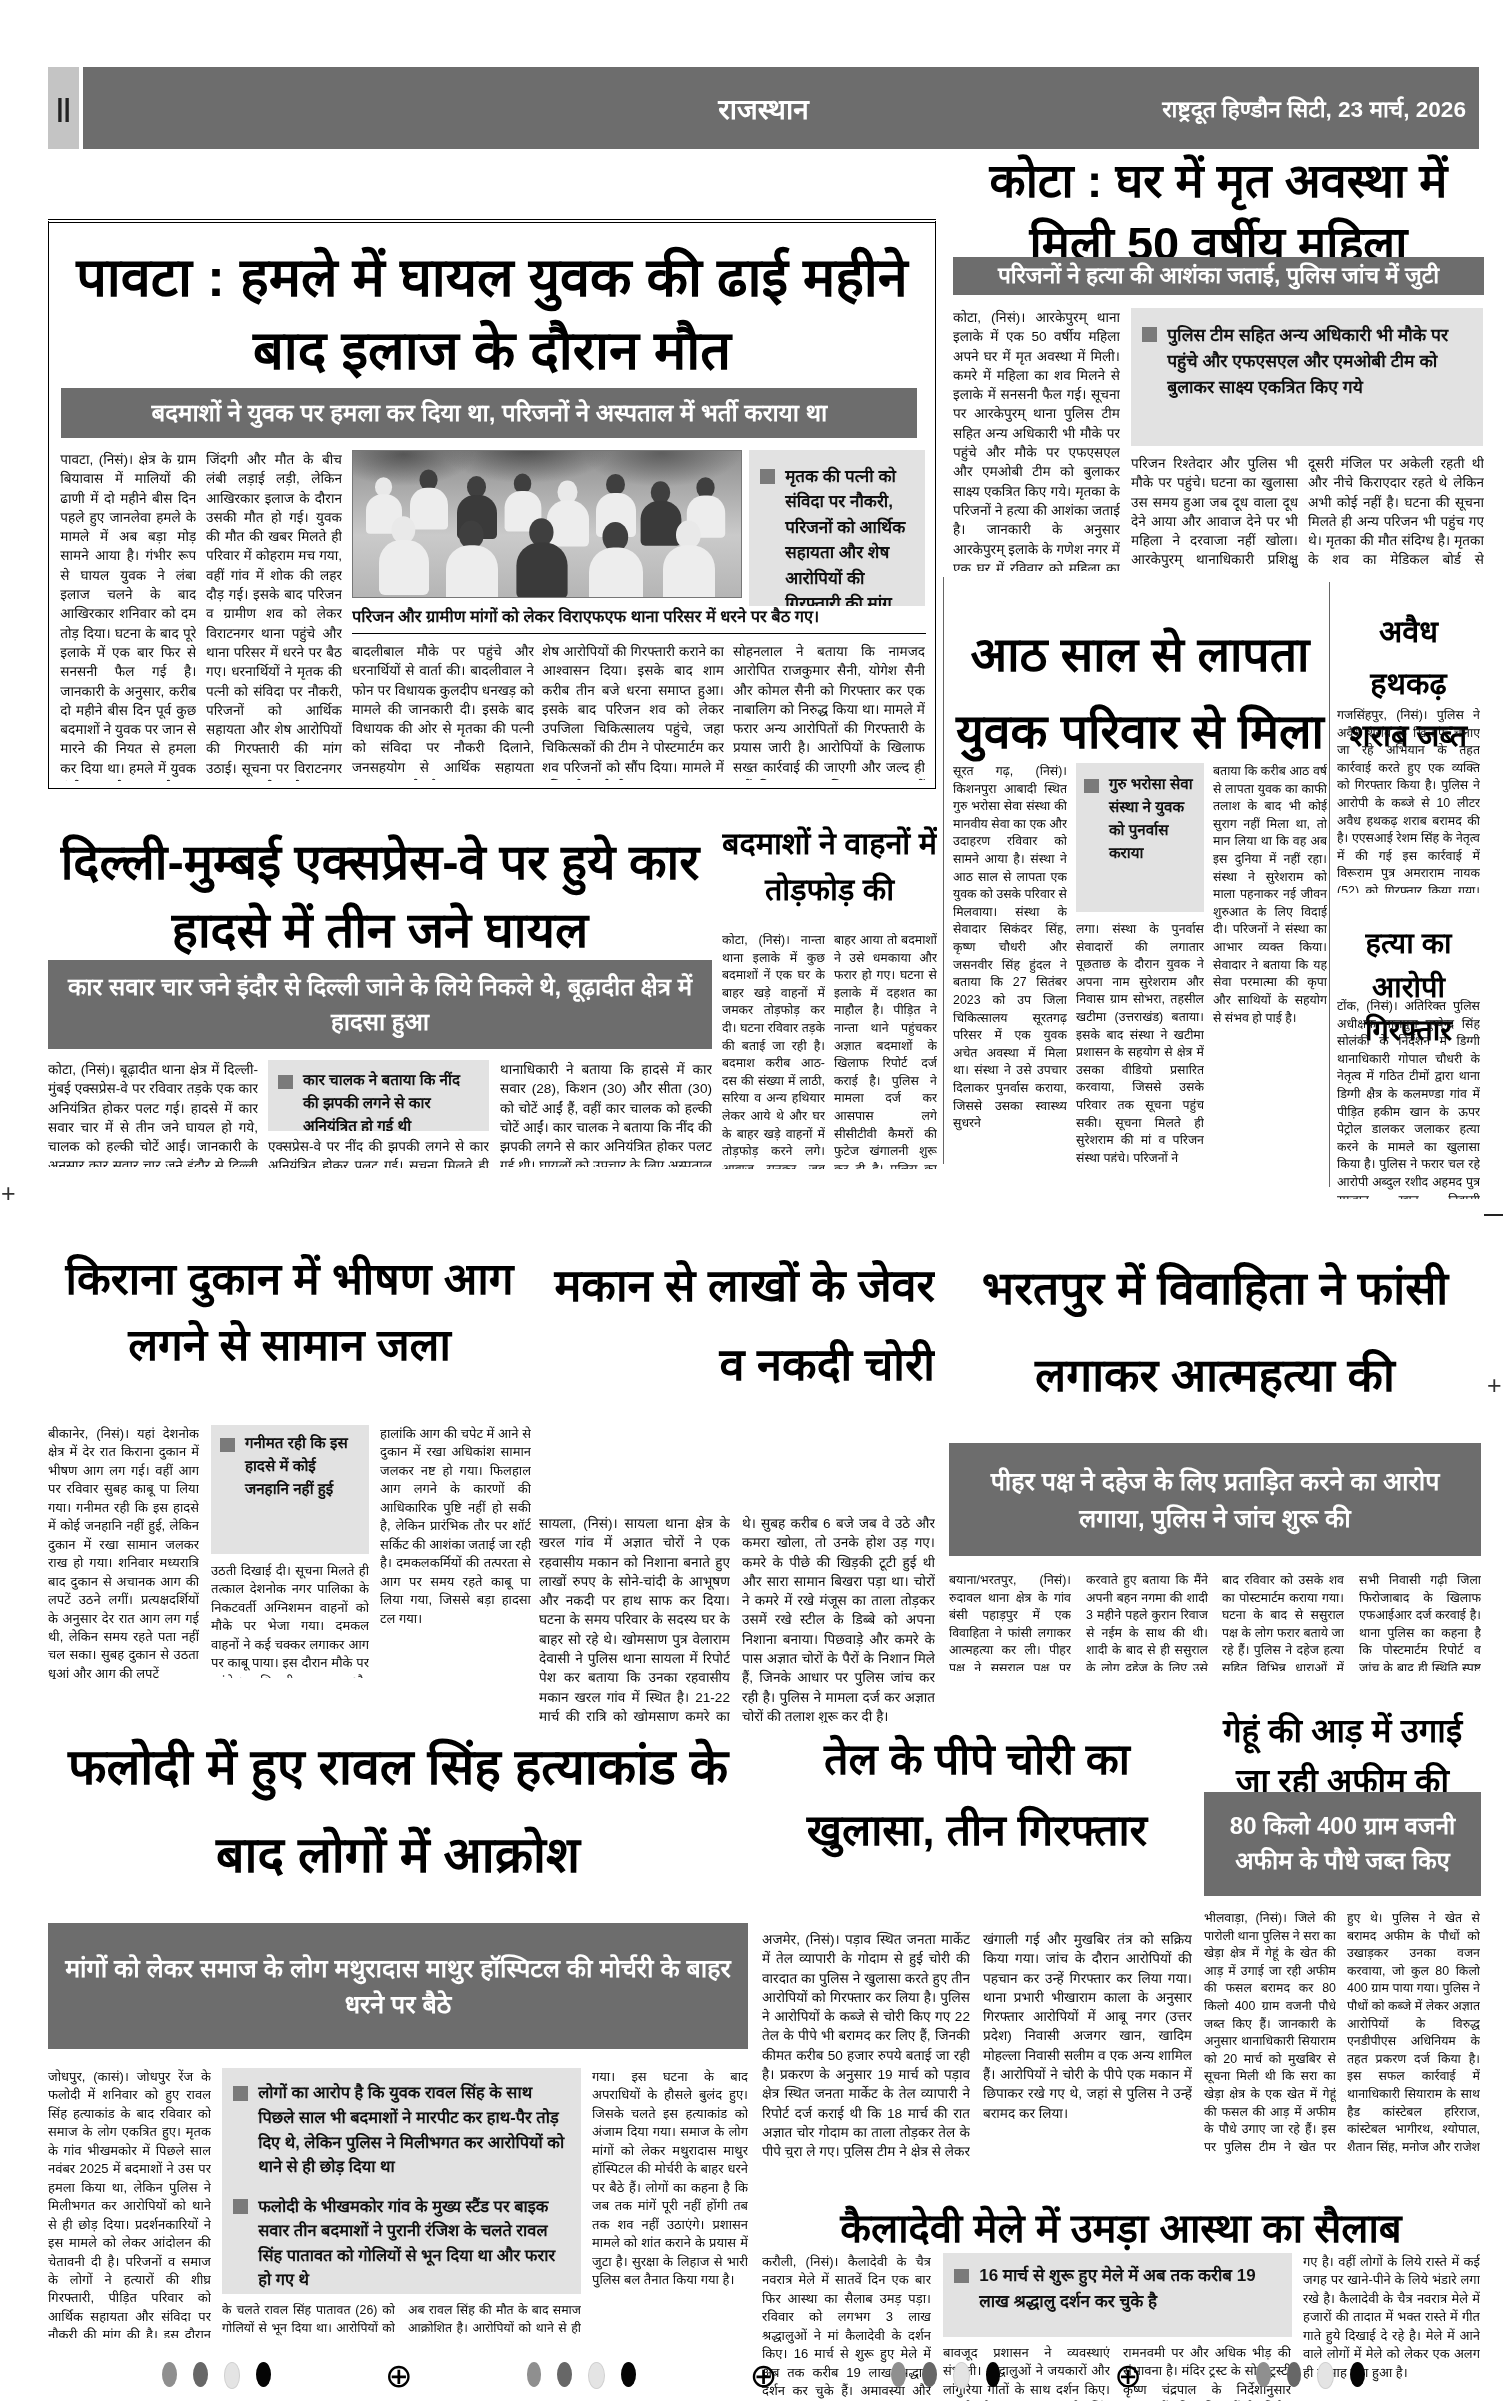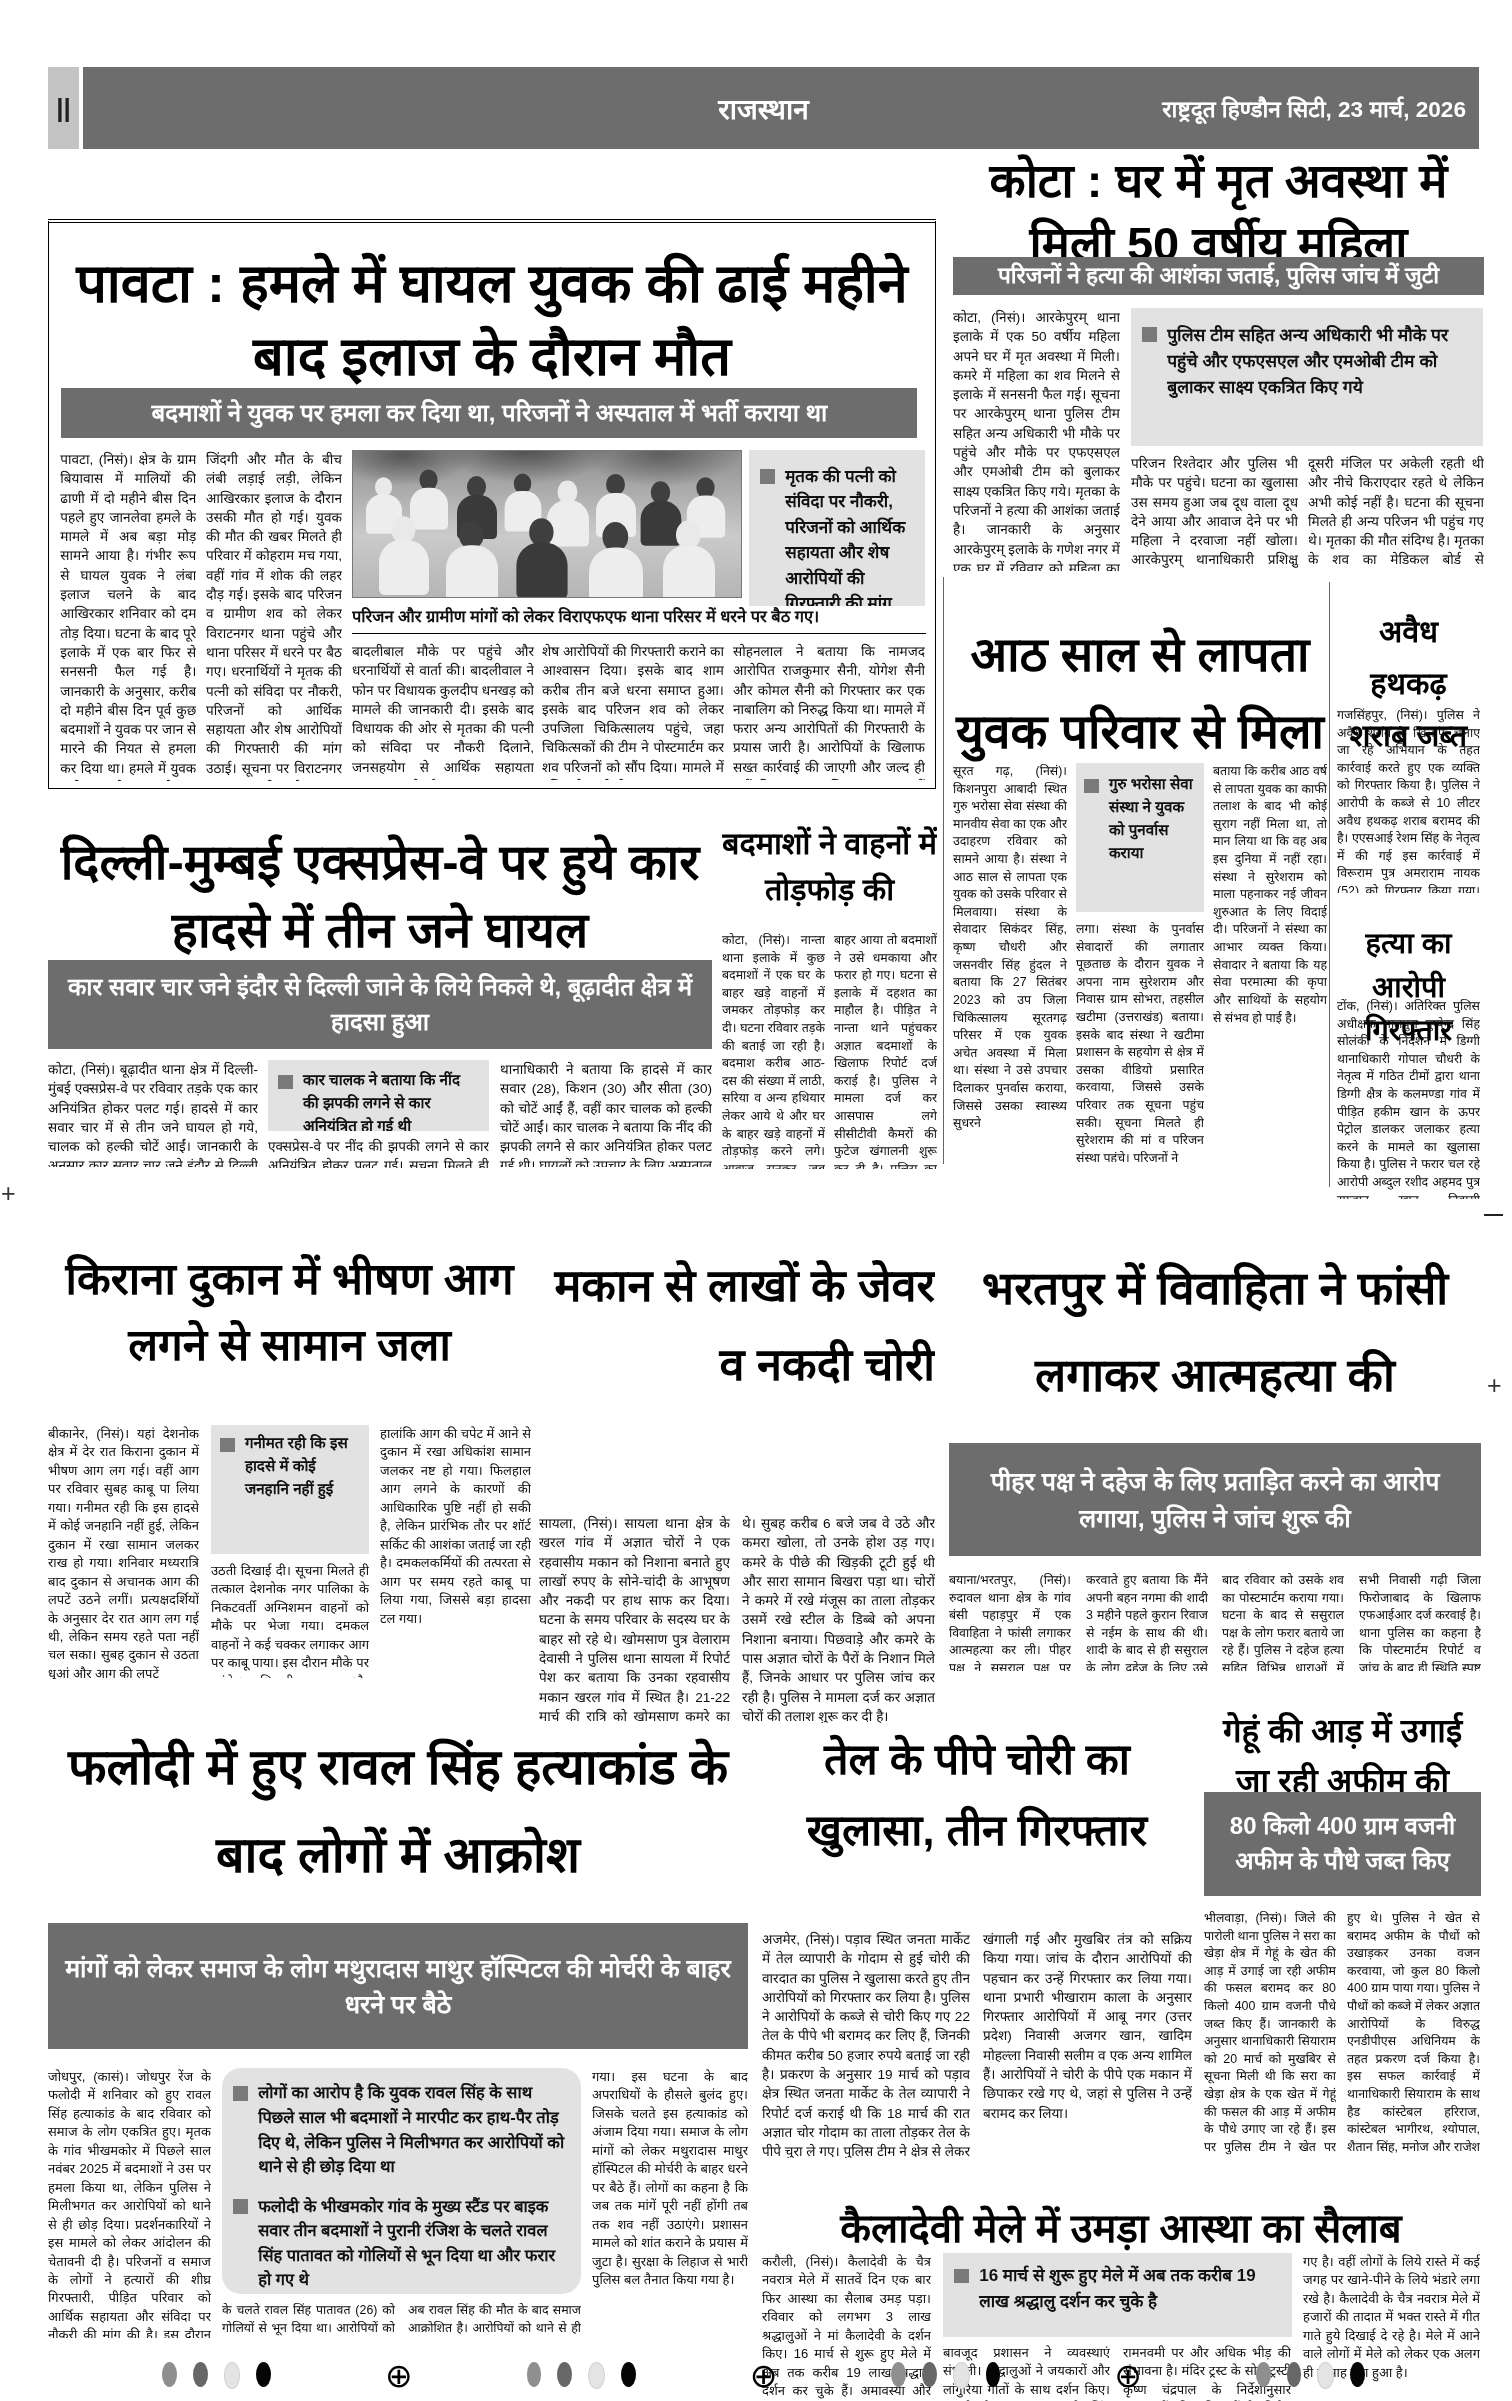--- a/index.html
+++ b/index.html
@@ -14,21 +14,21 @@
     position:absolute; background:#6d6d6d; color:#fff; font-weight:bold; text-align:center;
     display:flex; align-items:center; justify-content:center; padding:3.4px 10.2px; box-sizing:border-box;
     line-height:1.45;
   }
   .bodytext { position:absolute; text-align:justify; overflow:hidden; line-height:1.42; color:#0d0d0d; }
   .hl-box {
     position:absolute; background:#e2e2e2; display:flex; gap:10.2px; align-items:flex-start;
     padding:13.6px 11.3px; box-sizing:border-box; font-weight:bold; line-height:1.5; overflow:hidden; text-align:left;
   }
   .sq { flex:none; width:14.7px; height:14.7px; background:#7a7a7a; margin-top:5.6px; }
-  .hl-stack { position:absolute; background:#e2e2e2; padding:12.4px 11.3px; box-sizing:border-box; overflow:hidden;border-radius:19px; }
+  .hl-stack { position:absolute; background:#e2e2e2; padding:12.4px 11.3px; box-sizing:border-box; overflow:hidden; }
   .hl-item { display:flex; gap:10.2px; font-weight:bold; line-height:1.5; margin-bottom:14.7px; text-align:left; }
 
   
   .mast { position:absolute; left:48px; top:67px; width:1431px; height:82px; background:#6d6d6d; }
   .mast .pagebox {
     position:absolute; left:0; top:0; width:35px; height:100%; background:#c4c4c4; color:#222;
     display:flex; align-items:center; justify-content:center; font-size:26px; font-weight:bold;
     border-right:4.5px solid #fff; box-sizing:border-box;
   }
   .mast .section { position:absolute; left:0; right:0; top:0; height:100%; display:flex; align-items:center; justify-content:center; color:#fff; font-size:28px; font-weight:bold; }
@@ -67,21 +67,21 @@
 
 <div class="page">
 
   <header class="mast">
     <div class="pagebox">||</div>
     <div class="section">राजस्थान</div>
     <div class="edition">राष्ट्रदूत हिण्डौन सिटी, 23 मार्च, 2026</div>
   </header>
 
   <section class="article boxed" style="left:48px; top:219px; width:888px; height:570px;">
-    <h1 class="headline" style="left:0; top:15px; font-size:54px; line-height:1.35;margin-top:9px;">पावटा : हमले में घायल युवक की ढाई महीने बाद इलाज के दौरान मौत</h1>
+    <h1 class="headline" style="left:0; top:9px; font-size:54px; line-height:1.35;margin-top:9px;">पावटा : हमले में घायल युवक की ढाई महीने बाद इलाज के दौरान मौत</h1>
     <div class="gray-bar" style="left:12.4px; top:165px; width:856px; height:50px; font-size:24px;">बदमाशों ने युवक पर हमला कर दिया था, परिजनों ने अस्पताल में भर्ती कराया था</div>
 
     <div class="bodytext" style="left:11.3px; top:227px; width:136px; height:331px; font-size:13.6px;">पावटा, (निसं)। क्षेत्र के ग्राम बियावास में मालियों की ढाणी में दो महीने बीस दिन पहले हुए जानलेवा हमले के मामले में अब बड़ा मोड़ सामने आया है। गंभीर रूप से घायल युवक ने लंबा इलाज चलने के बाद आखिरकार शनिवार को दम तोड़ दिया। घटना के बाद पूरे इलाके में एक बार फिर से सनसनी फैल गई है। जानकारी के अनुसार, करीब दो महीने बीस दिन पूर्व कुछ बदमाशों ने युवक पर जान से मारने की नियत से हमला कर दिया था। हमले में युवक गंभीर रूप से घायल हो गया था, जिसे परिजनों द्वारा तुरंत अस्पताल में भर्ती कराया गया, जहां पिछले दो महिने बीस दिन से उसका इलाज चल रहा था। परिजनों ने बताया कि युवक ने</div>
     <div class="bodytext" style="left:157px; top:227px; width:136px; height:331px; font-size:13.6px;">जिंदगी और मौत के बीच लंबी लड़ाई लड़ी, लेकिन आखिरकार इलाज के दौरान उसकी मौत हो गई। युवक की मौत की खबर मिलते ही परिवार में कोहराम मच गया, वहीं गांव में शोक की लहर दौड़ गई। इसके बाद परिजन व ग्रामीण शव को लेकर विराटनगर थाना पहुंचे और थाना परिसर में धरने पर बैठ गए। धरनार्थियों ने मृतक की पत्नी को संविदा पर नौकरी, परिजनों को आर्थिक सहायता और शेष आरोपियों की गिरफ्तारी की मांग उठाई। सूचना पर विराटनगर थाना प्रभारी सोहनलाल, वृताधिकारी ठारवाल और जिलाध्यक्ष सुरेश</div>
 
     <div class="photo" style="left:303px; top:227px; width:388px; height:146px;">
       <div class="canopy"></div>
       <span class="person cap" style="left:11.3px;  top:22.6px;  transform:scale(0.9);"></span>
       <span class="person" style="left:56px; top:17px;  transform:scale(0.95);"></span>
       <span class="person dark" style="left:104px; top:25.4px;"></span>

